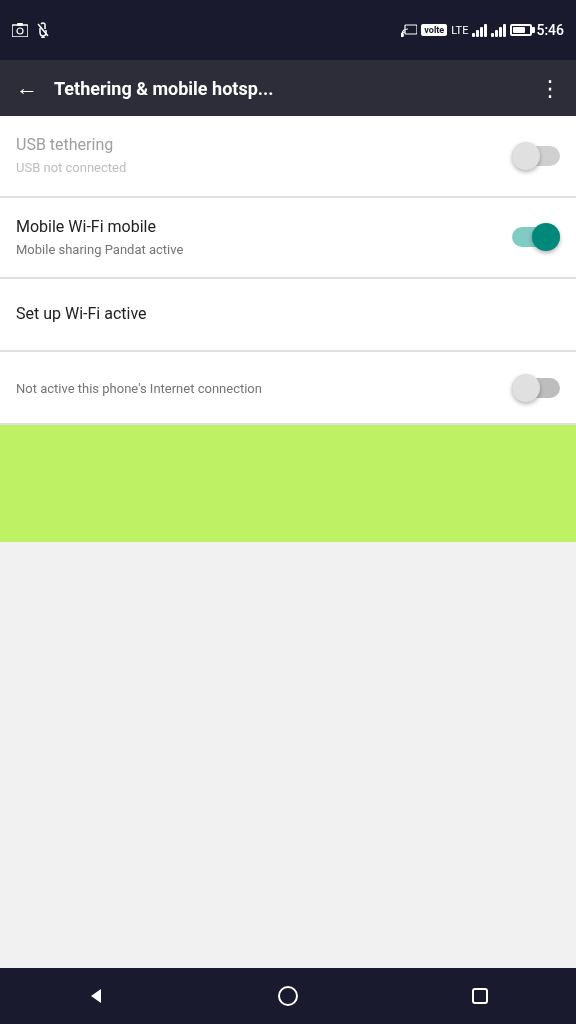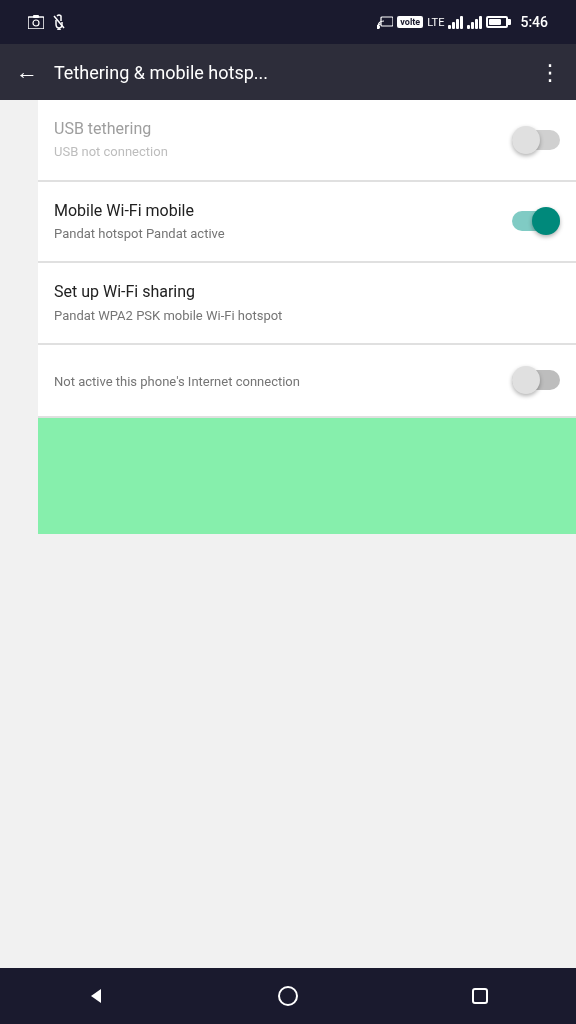--- a/index.html
+++ b/index.html
@@ -10,25 +10,25 @@
       font-family: 'Roboto', Arial, sans-serif;
       background: #f1f1f1;
       overflow: hidden;
       display: flex;
       flex-direction: column;
     }
 
     
     .status-bar {
       background: #1a1a2e;
-      height: 44px;
+      height: 60px;
       display: flex;
       align-items: center;
       justify-content: space-between;
-      padding: 0 28px;
+      padding: 0 12px;
       flex-shrink: 0;
     }
 
     .status-bar-left {
       display: flex;
       align-items: center;
       gap: 8px;
     }
 
     .status-bar-right {
@@ -45,21 +45,21 @@
       font-size: 9px;
       font-weight: bold;
       padding: 1px 3px;
       border-radius: 2px;
     }
 
     .time-text {
       color: white;
       font-size: 14px;
       font-weight: 500;
-      margin-left: 8px;
+      margin-left: 0;
     }
 
     
     .toolbar {
       background: #2d2d3a;
       height: 56px;
       display: flex;
       align-items: center;
       padding: 0 16px;
       flex-shrink: 0;
@@ -68,37 +68,36 @@
     .toolbar-back {
       color: white;
       font-size: 22px;
       margin-right: 16px;
       cursor: pointer;
     }
 
     .toolbar-title {
       color: white;
       font-size: 18px;
-      font-weight: 400;
+      font-weight: 700;
       flex: 1;
     }
 
     .toolbar-menu {
       color: white;
       font-size: 22px;
       cursor: pointer;
       letter-spacing: -1px;
     }
 
     
     .settings-list {
       flex: 1;
-      background: #86efac;
+      background: #bef264;
       overflow: hidden;
-      margin-left: 38px;
     }
 
     .settings-item {
       background: white;
       padding: 18px 16px;
       display: flex;
       align-items: center;
       justify-content: space-between;
       border-bottom: 1px solid #e0e0e0;
       min-height: 72px;
@@ -314,47 +313,46 @@
   <span class="toolbar-back">←</span>
   <span class="toolbar-title">Tethering &amp; mobile hotsp...</span>
   <span class="toolbar-menu">⋮</span>
 </div>
 
 <div class="settings-list">
 
   <div class="settings-item">
     <div class="settings-item-text">
       <div class="settings-item-title disabled">USB tethering</div>
-      <div class="settings-item-subtitle disabled">USB not connection</div>
+      <div class="settings-item-subtitle disabled">USB not connected</div>
     </div>
     <div class="toggle">
       <div class="toggle-track disabled"></div>
       <div class="toggle-thumb disabled"></div>
     </div>
   </div>
 
   <div class="divider"></div>
 
   <div class="settings-item">
     <div class="settings-item-text">
       <div class="settings-item-title">Mobile Wi-Fi mobile</div>
-      <div class="settings-item-subtitle">Pandat hotspot Pandat active</div>
+      <div class="settings-item-subtitle">Mobile sharing Pandat active</div>
     </div>
     <div class="toggle">
       <div class="toggle-track on"></div>
       <div class="toggle-thumb on"></div>
     </div>
   </div>
 
   <div class="divider"></div>
 
   <div class="settings-item">
     <div class="settings-item-text">
-      <div class="settings-item-title">Set up Wi-Fi sharing</div>
-      <div class="settings-item-subtitle">Pandat WPA2 PSK mobile Wi-Fi hotspot</div>
+      <div class="settings-item-title">Set up Wi-Fi active</div>
     </div>
   </div>
 
   <div class="divider"></div>
 
   <div class="settings-item">
     <div class="settings-item-text">
       <div class="settings-item-subtitle">Not active this phone's Internet connection</div>
     </div>
     <div class="toggle">

